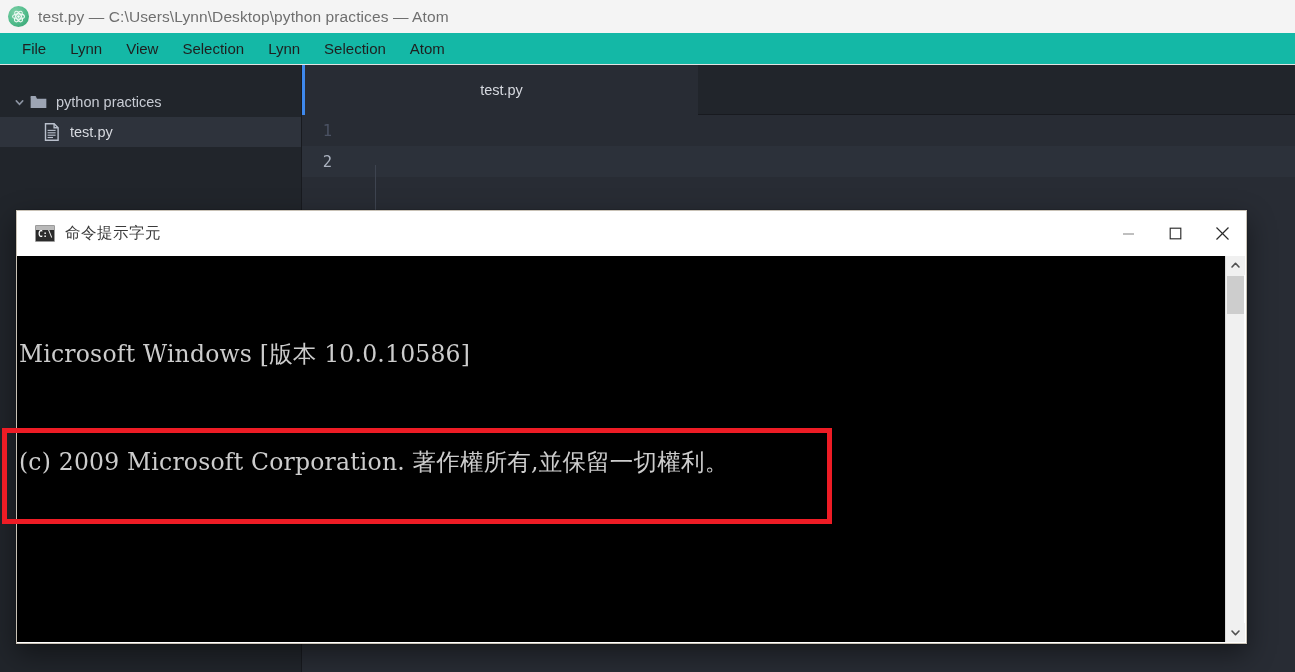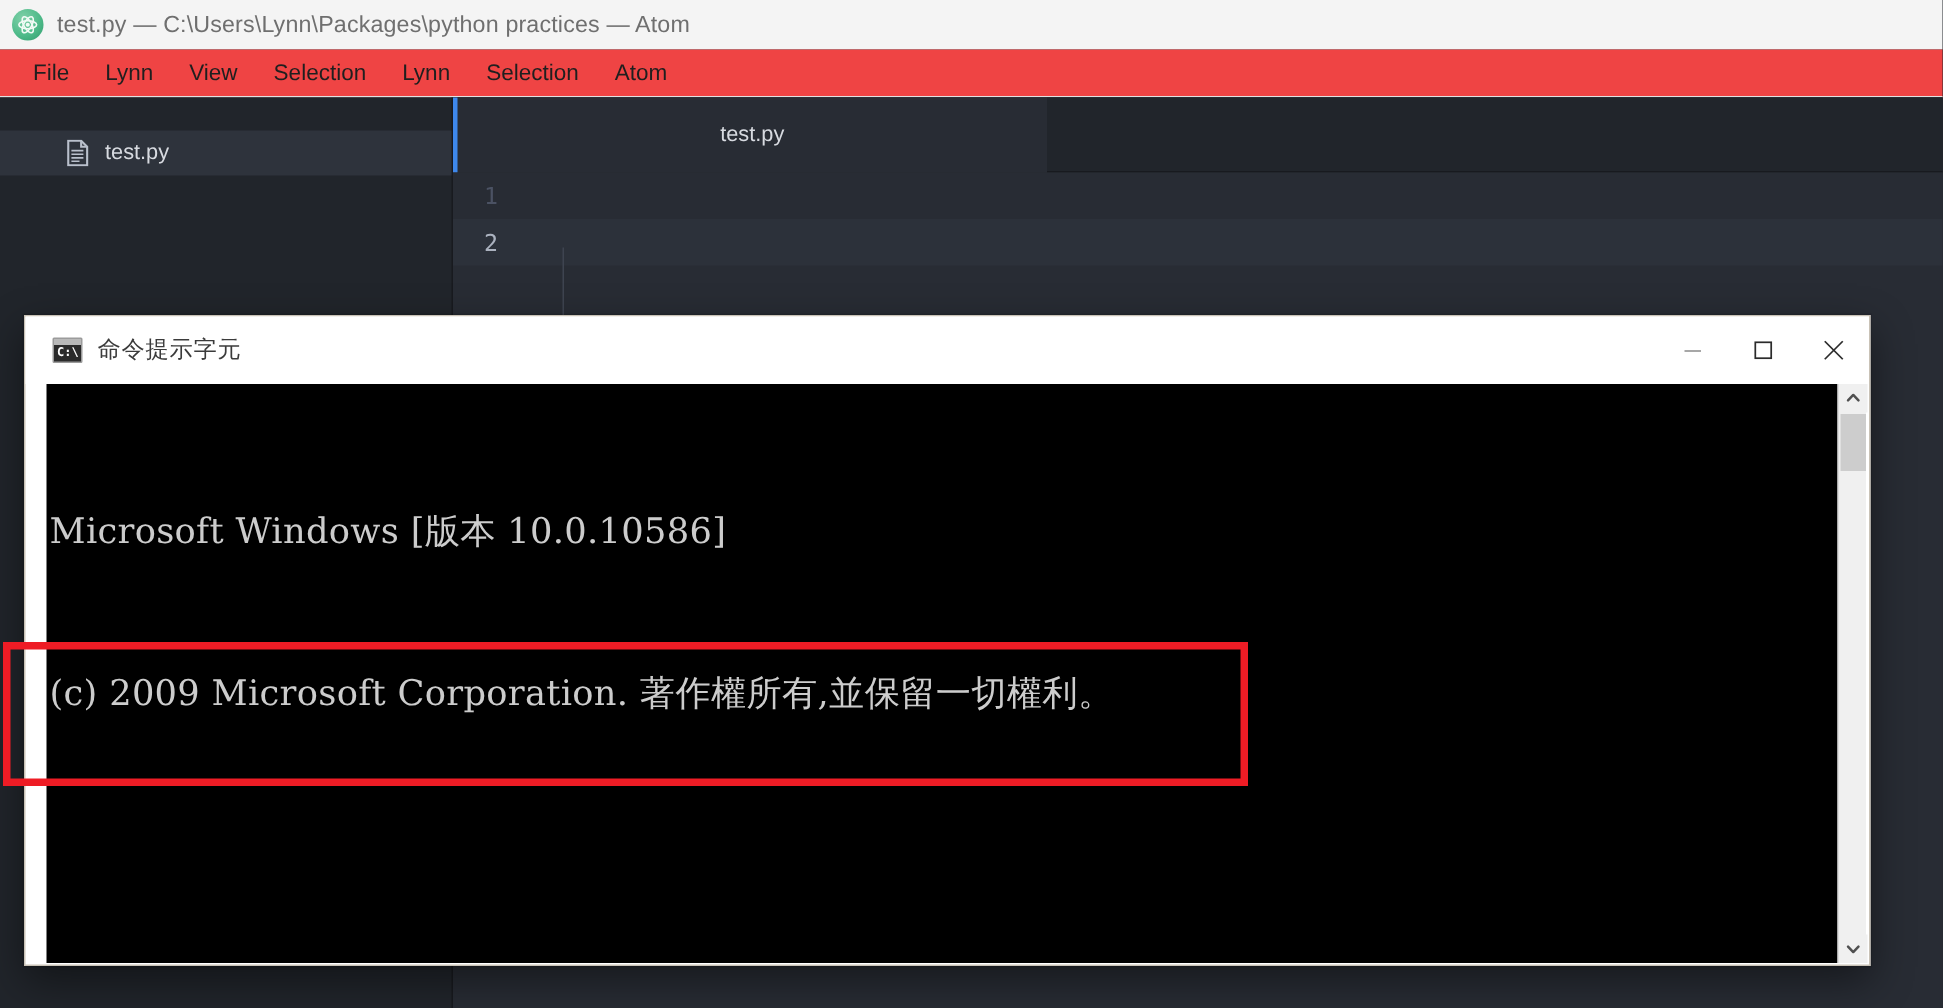--- a/index.html
+++ b/index.html
@@ -38,21 +38,21 @@
     font-size: 15.5px;
     color: #6f6f6f;
     white-space: nowrap;
     letter-spacing: 0.1px;
   }
 
   
   #atom-menubar {
     position: absolute; left: 0; top: 33px;
     width: 1295px; height: 32px;
-    background: #ef4444;
+    background: #14b8a6;
     border-bottom: 1px solid #e2e2e2;
     display: flex; align-items: center;
     padding-left: 10px;
   }
   .menu-item {
     font-size: 15px;
     color: #1f1f1f;
     padding: 3px 12px;
     white-space: nowrap;
     cursor: default;
@@ -203,21 +203,21 @@
     height: 45px;
     display: flex; align-items: stretch;
   }
   .winbtn {
     width: 47px;
     display: flex; align-items: center; justify-content: center;
     cursor: default;
   }
 
   #cmd-console {
-    position: absolute; left: 14px; top: 45px;
+    position: absolute; left: 0; top: 45px;
     width: 1210px; height: 386px;
     background: #000000;
     overflow: hidden;
     font-family: "DejaVu Serif", serif;
     font-size: 23.5px;
     line-height: 36px;
     color: #cccccc;
     padding: 8px 0 0 2px;
     white-space: pre;
     letter-spacing: 0.2px;
@@ -266,36 +266,50 @@
     <span id="atom-logo">
       <svg width="15" height="15" viewBox="0 0 24 24" aria-hidden="true">
         <g fill="none" stroke="#f2fbf6" stroke-width="1.7">
           <ellipse cx="12" cy="12" rx="9.5" ry="4.2"></ellipse>
           <ellipse cx="12" cy="12" rx="9.5" ry="4.2" transform="rotate(60 12 12)"></ellipse>
           <ellipse cx="12" cy="12" rx="9.5" ry="4.2" transform="rotate(120 12 12)"></ellipse>
         </g>
         <circle cx="12" cy="12" r="2.2" fill="#f2fbf6"></circle>
       </svg>
     </span>
-    <span id="atom-title-text">test.py — C:\Users\Lynn\Packages\python practices — Atom</span>
+    <span id="atom-title-text">test.py — C:\Users\Lynn\Desktop\python practices — Atom</span>
   </div>
 
   <div id="atom-menubar">
     <div class="menu-item">File</div>
     <div class="menu-item">Lynn</div>
     <div class="menu-item">View</div>
     <div class="menu-item">Selection</div>
     <div class="menu-item">Lynn</div>
     <div class="menu-item">Selection</div>
     <div class="menu-item">Atom</div>
   </div>
 
   <div id="atom-body">
 
     <div id="tree-view">
+      <div class="tree-row folder">
+        <span class="tree-chevron">
+          <svg width="11" height="11" viewBox="0 0 12 12" aria-hidden="true">
+            <path d="M2.5 4.2 L6 8 L9.5 4.2" fill="none" stroke="#8b93a1" stroke-width="1.7" stroke-linecap="round"></path>
+          </svg>
+        </span>
+        <span class="tree-icon">
+          <svg width="17" height="14" viewBox="0 0 18 15" aria-hidden="true">
+            <path d="M0.6 2.2 h5.4 l1.5 1.8 h9.9 v9.8 H0.6 Z" fill="#9da5b4"></path>
+            <path d="M0.6 1.0 h5.2 l1.3 1.6 H0.6 Z" fill="#9da5b4"></path>
+          </svg>
+        </span>
+        <span>python practices</span>
+      </div>
 
       <div class="tree-row selected">
         <span class="tree-indent"></span>
         <span class="tree-icon">
           <svg width="16" height="18" viewBox="0 0 16 18" aria-hidden="true">
             <path d="M1.5 0.8 h8.6 l4 4 v12.4 h-12.6 Z" fill="none" stroke="#b9c0cc" stroke-width="1.4"></path>
             <path d="M10.1 0.8 v4 h4" fill="none" stroke="#b9c0cc" stroke-width="1.4"></path>
             <g stroke="#b9c0cc" stroke-width="1.1">
               <line x1="3.6" y1="7.4" x2="11.6" y2="7.4"></line>
               <line x1="3.6" y1="9.8" x2="11.6" y2="9.8"></line>

